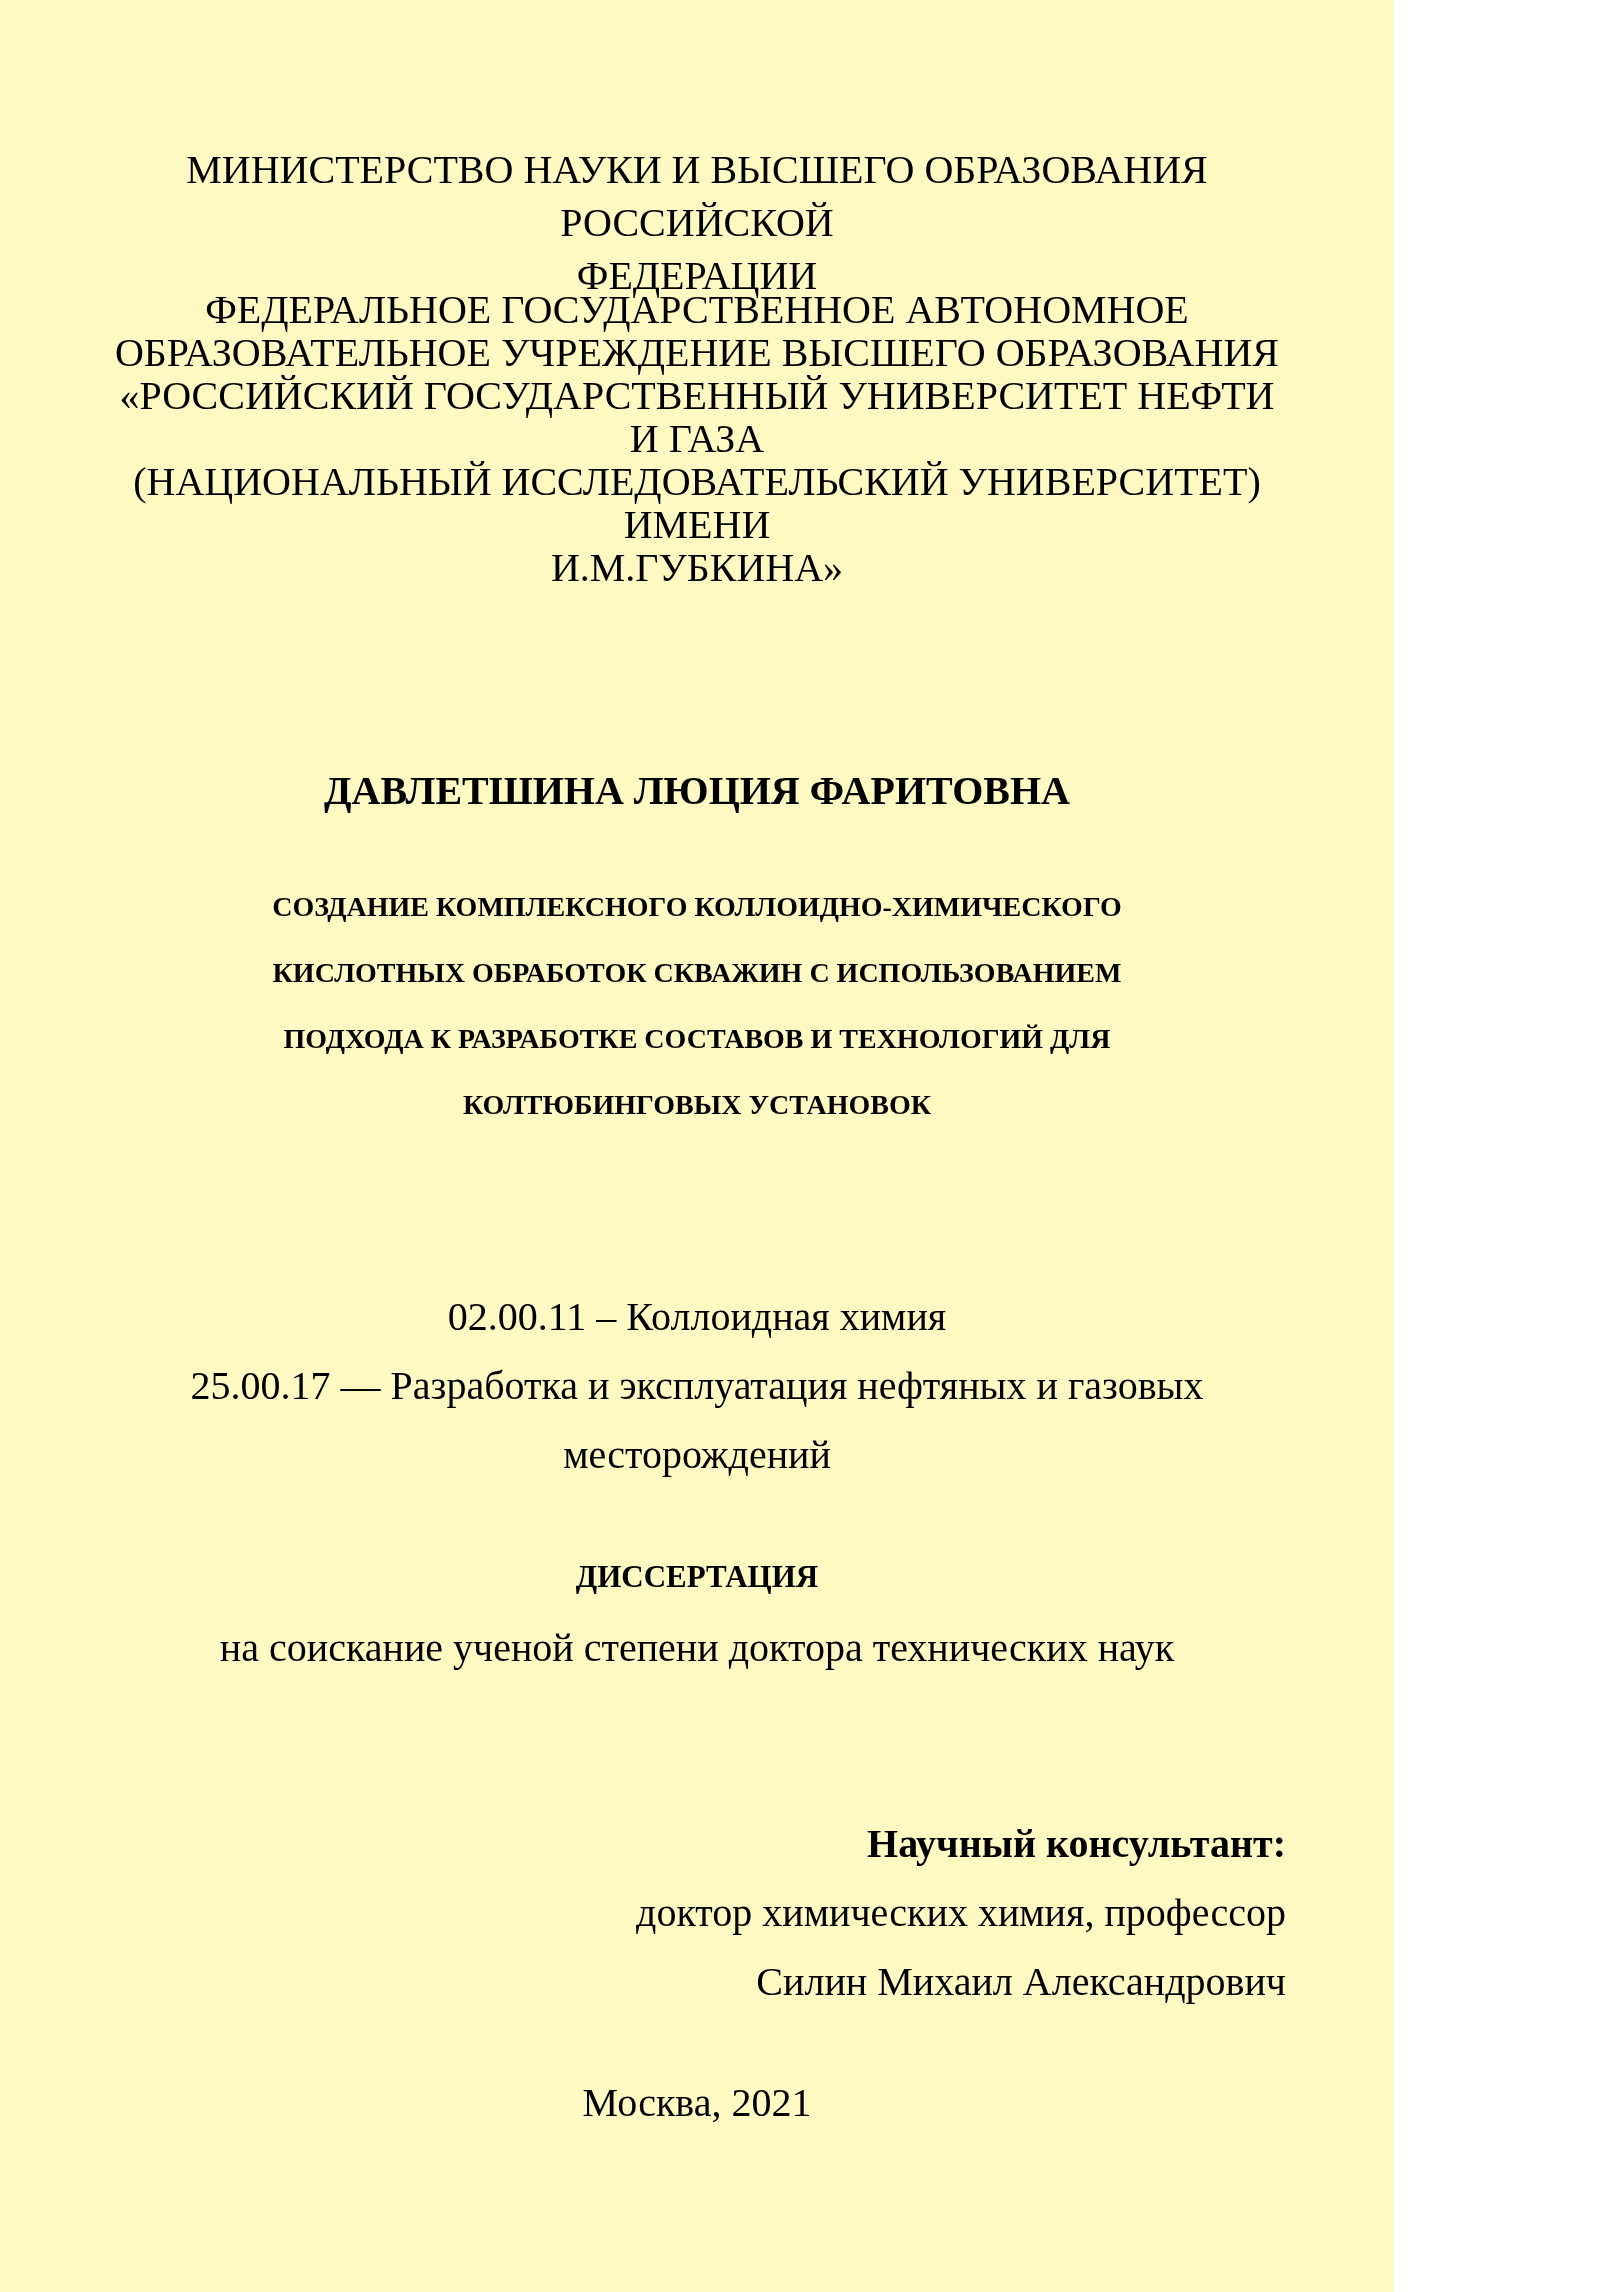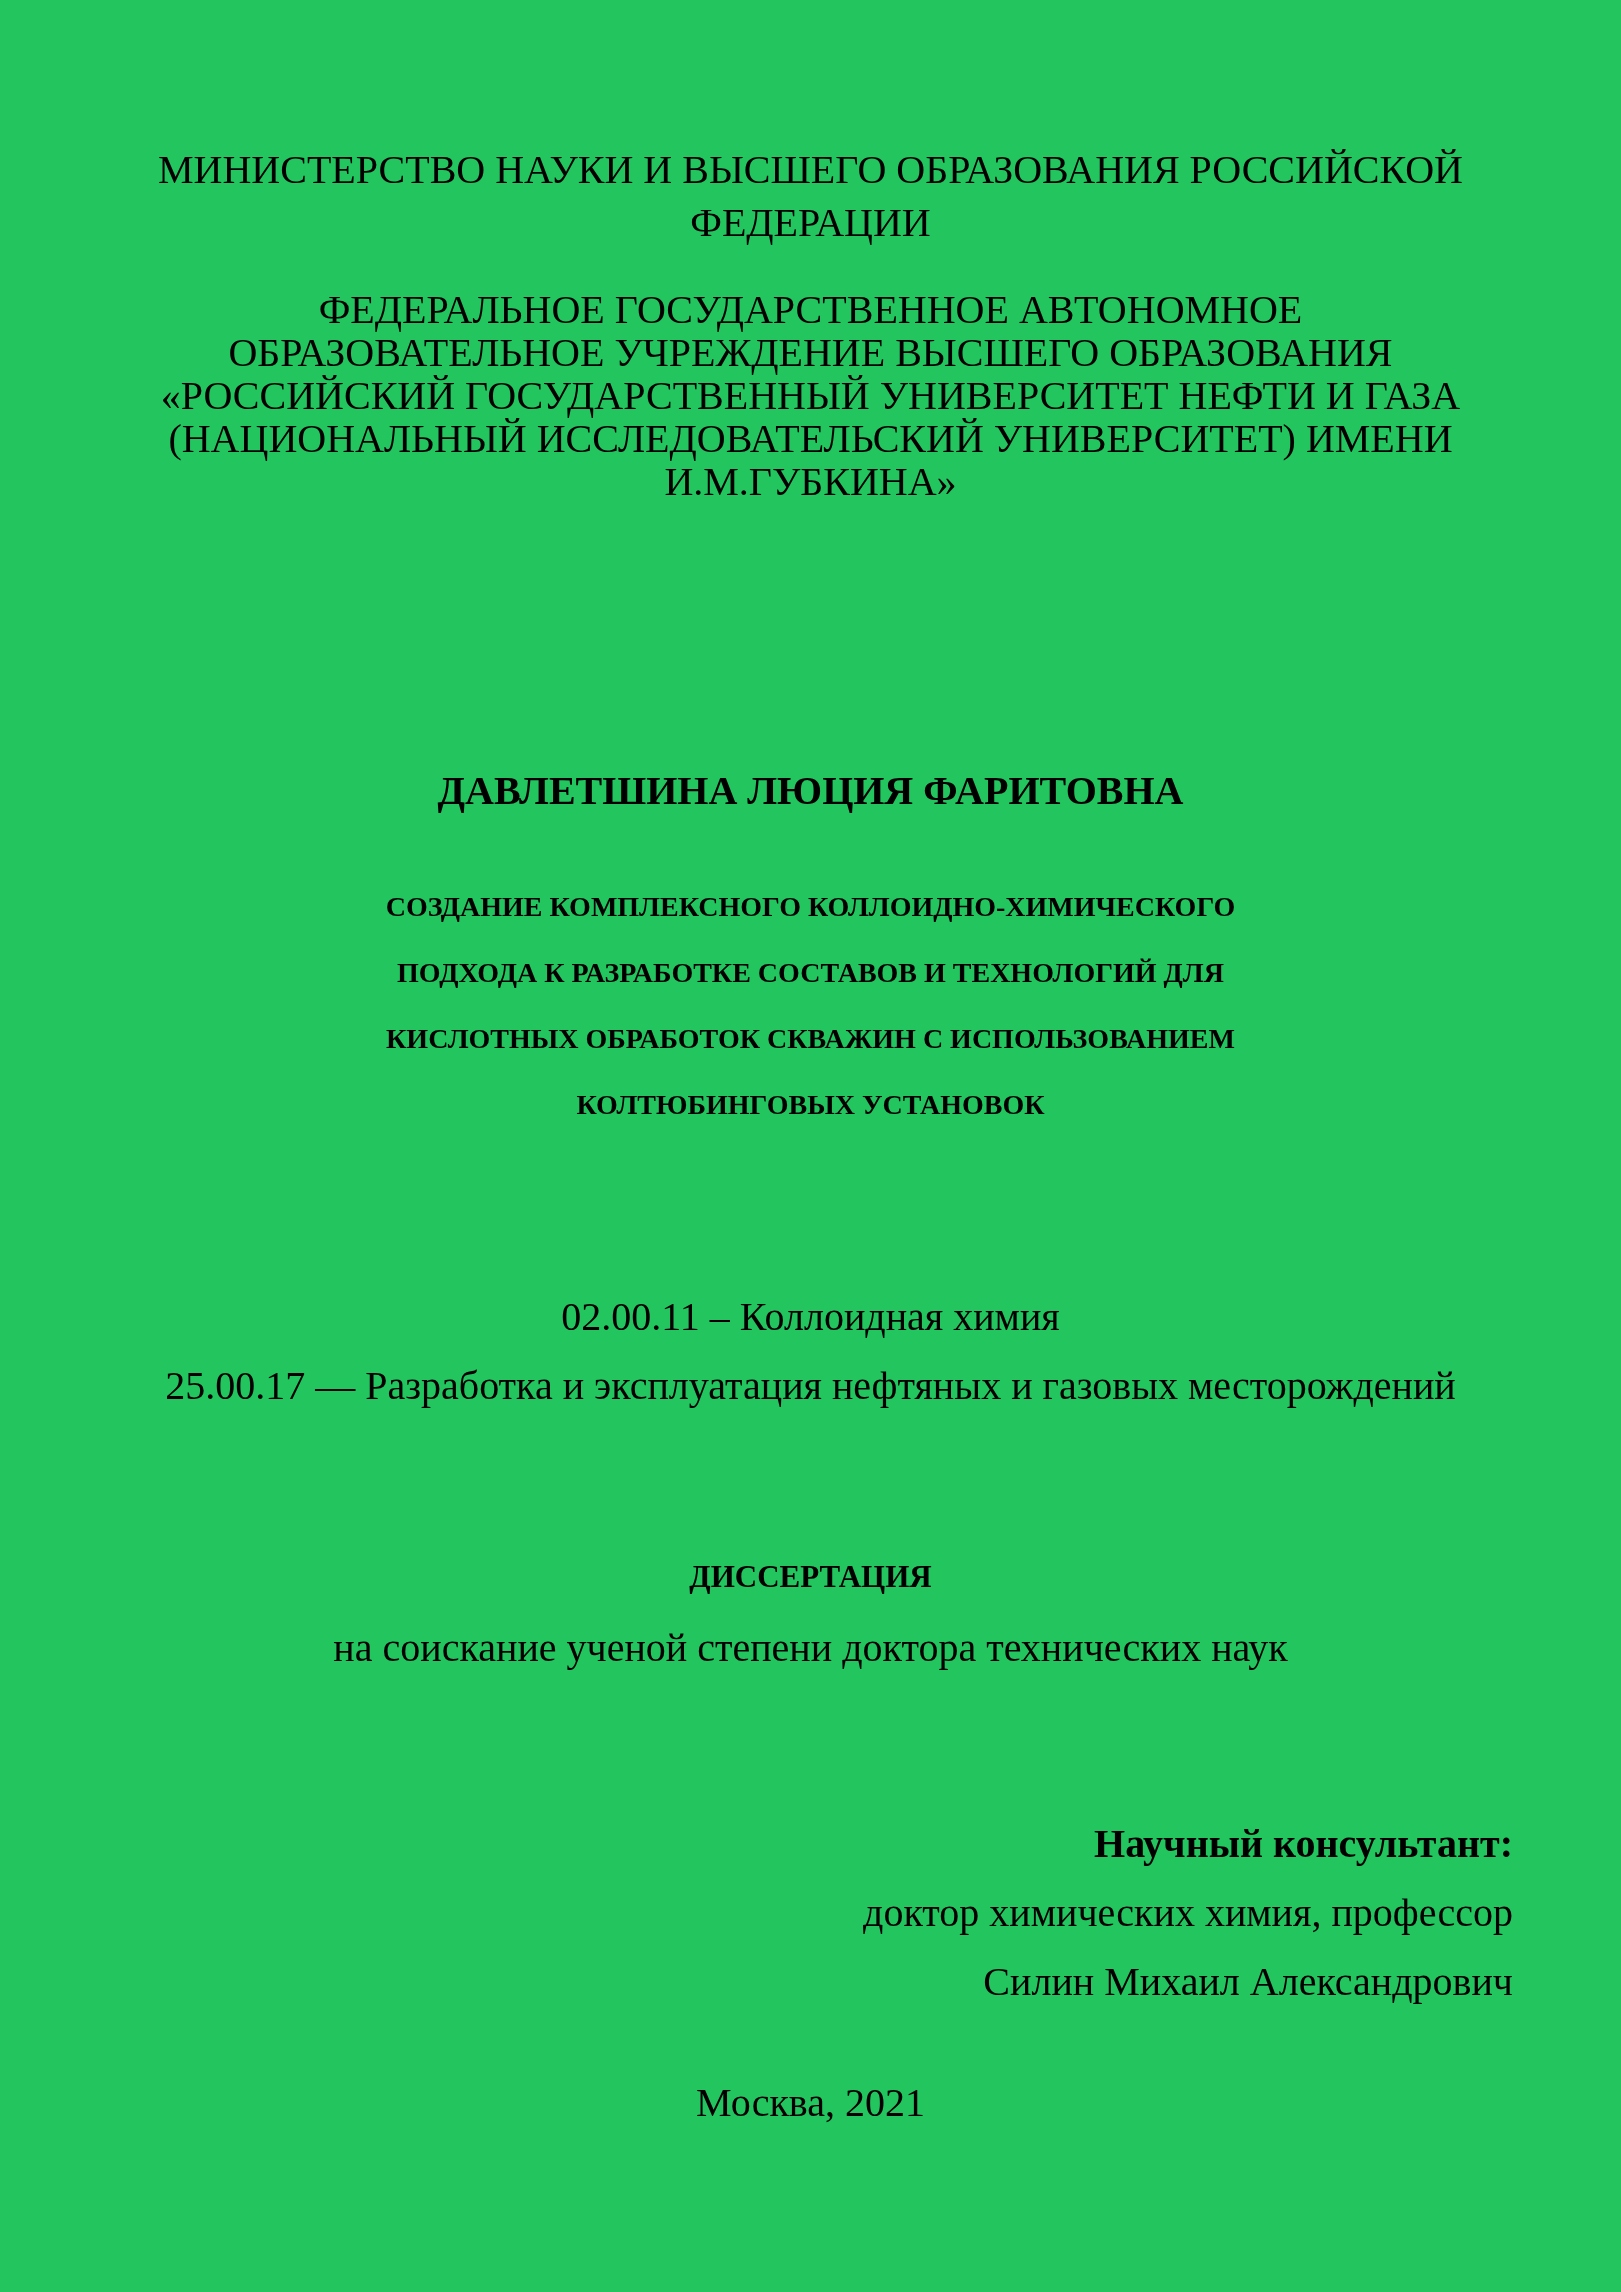--- a/index.html
+++ b/index.html
@@ -3,23 +3,23 @@
 <meta charset="utf-8">
 <title>Dissertation Title Page</title>
 <style>
   html, body {
     margin: 0;
     padding: 0;
     background: #ffffff;
   }
   .page {
     position: relative;
-    width: 1621px;
+    width: 1394px;
     height: 2293px;
-    background: #22c55e;
+    background: #fef9c3;
     font-family: "Liberation Serif", "DejaVu Serif", serif;
     color: #000000;
     overflow: hidden;
   }
   .block {
     position: absolute;
     left: 108px;
     right: 108px;
     font-size: 40px;
     line-height: 53px;
@@ -55,22 +55,22 @@
     <div>«РОССИЙСКИЙ ГОСУДАРСТВЕННЫЙ УНИВЕРСИТЕТ НЕФТИ И ГАЗА</div>
     <div>(НАЦИОНАЛЬНЫЙ ИССЛЕДОВАТЕЛЬСКИЙ УНИВЕРСИТЕТ) ИМЕНИ</div>
     <div>И.М.ГУБКИНА»</div>
   </div>
 
 
   <div class="block center author">ДАВЛЕТШИНА ЛЮЦИЯ ФАРИТОВНА</div>
 
   <div class="block center title">
     <div>СОЗДАНИЕ КОМПЛЕКСНОГО КОЛЛОИДНО-ХИМИЧЕСКОГО</div>
+    <div>КИСЛОТНЫХ ОБРАБОТОК СКВАЖИН С ИСПОЛЬЗОВАНИЕМ</div>
     <div>ПОДХОДА К РАЗРАБОТКЕ СОСТАВОВ И ТЕХНОЛОГИЙ ДЛЯ</div>
-    <div>КИСЛОТНЫХ ОБРАБОТОК СКВАЖИН С ИСПОЛЬЗОВАНИЕМ</div>
     <div>КОЛТЮБИНГОВЫХ УСТАНОВОК</div>
   </div>
 
   <div class="block center specialties">
     <div>02.00.11 – Коллоидная химия</div>
     <div>25.00.17 — Разработка и эксплуатация нефтяных и газовых месторождений</div>
   </div>
 
   <div class="block center doc-type">ДИССЕРТАЦИЯ</div>
 

